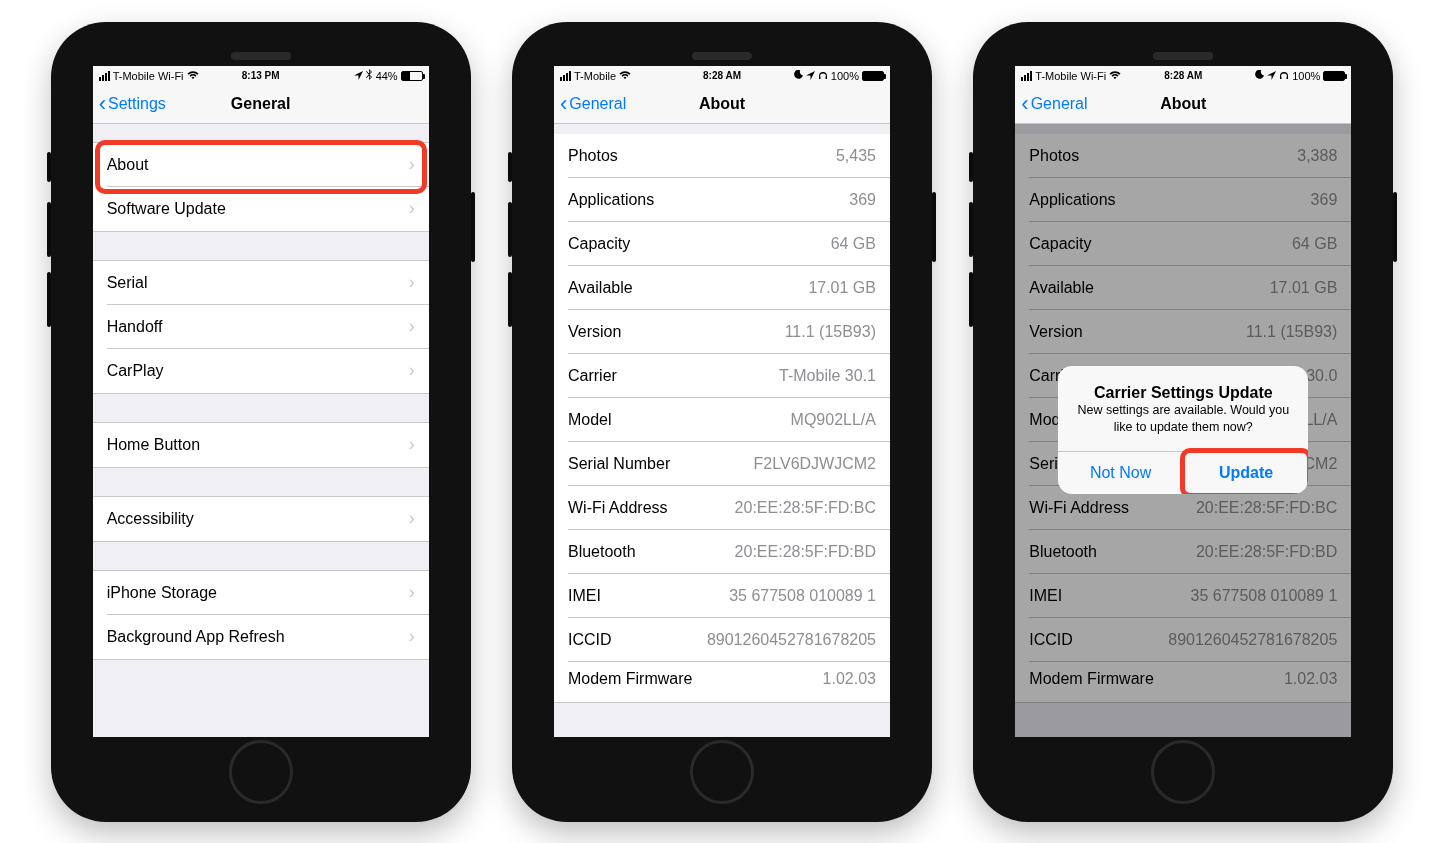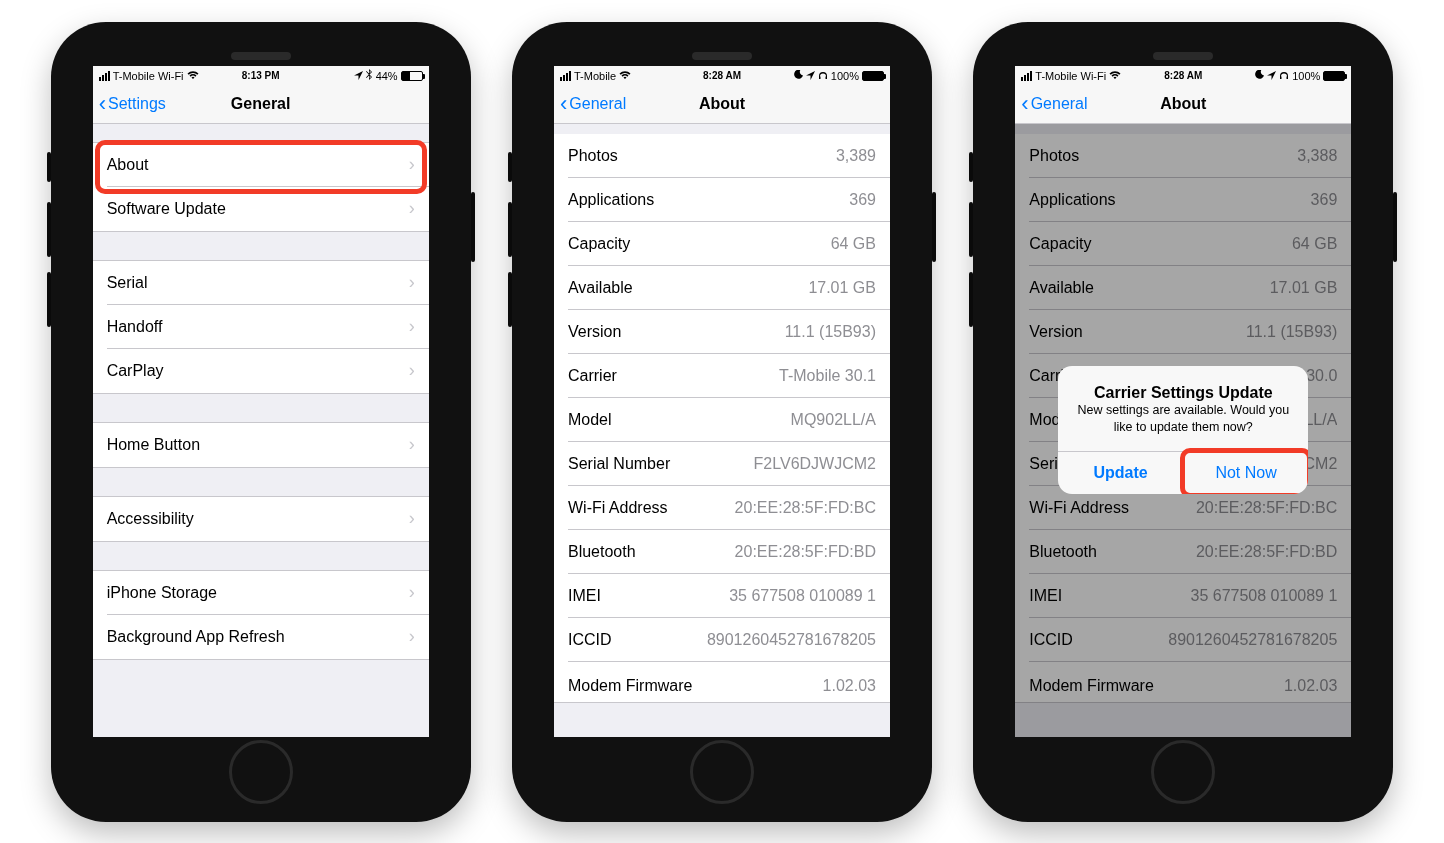--- a/index.html
+++ b/index.html
@@ -150,21 +150,21 @@
     color:#c7c7cc;
     font-size:18px;
     font-weight:300;
     margin-left:8px;
   }
   .row-label { flex:0 0 auto; }
   .row .right { display:flex; align-items:center; }
   
   .partial-row {
     height: 40px;
-    align-items:center;
+    align-items:flex-start;
     padding-top: 8px;
     border-bottom:none;
   }
   .partial-row::after { display:none !important;}
 
   
   .highlight-box {
     border: 5px solid #f23b27;
     border-radius: 10px;
     position: absolute;
@@ -411,21 +411,21 @@
         <span>General</span>
       </div>
       <div class="nav-title">About</div>
     </div>
 
     <div class="list-content">
       <div class="spacer" style="height:10px;"></div>
       <div class="group" id="p2-rows" style="border-top:none;">
           <div class="row">
             <span class="row-label">Photos</span>
-            <span class="value">3,389</span>
+            <span class="value">5,435</span>
           </div>
           <div class="row">
             <span class="row-label">Applications</span>
             <span class="value">369</span>
           </div>
           <div class="row">
             <span class="row-label">Capacity</span>
             <span class="value">64 GB</span>
           </div>
           <div class="row">
@@ -585,21 +585,21 @@
           </div>
         </div>
 
       <div class="overlay">
         <div class="alert" style="position:relative;">
           <div class="alert-body">
             <div class="alert-title">Carrier Settings Update</div>
             <div class="alert-msg">New settings are available. Would you like to update them now?</div>
           </div>
           <div class="alert-btns">
+            <div class="alert-btn">Not Now</div>
             <div class="alert-btn primary">Update</div>
-            <div class="alert-btn">Not Now</div>
           </div>
           <div class="hl-update" style="left:122px; right:-4px; bottom:-4px; height:50px;"></div>
         </div>
       </div>
     </div>
   </div>
 </div>
 
 </body></html>

